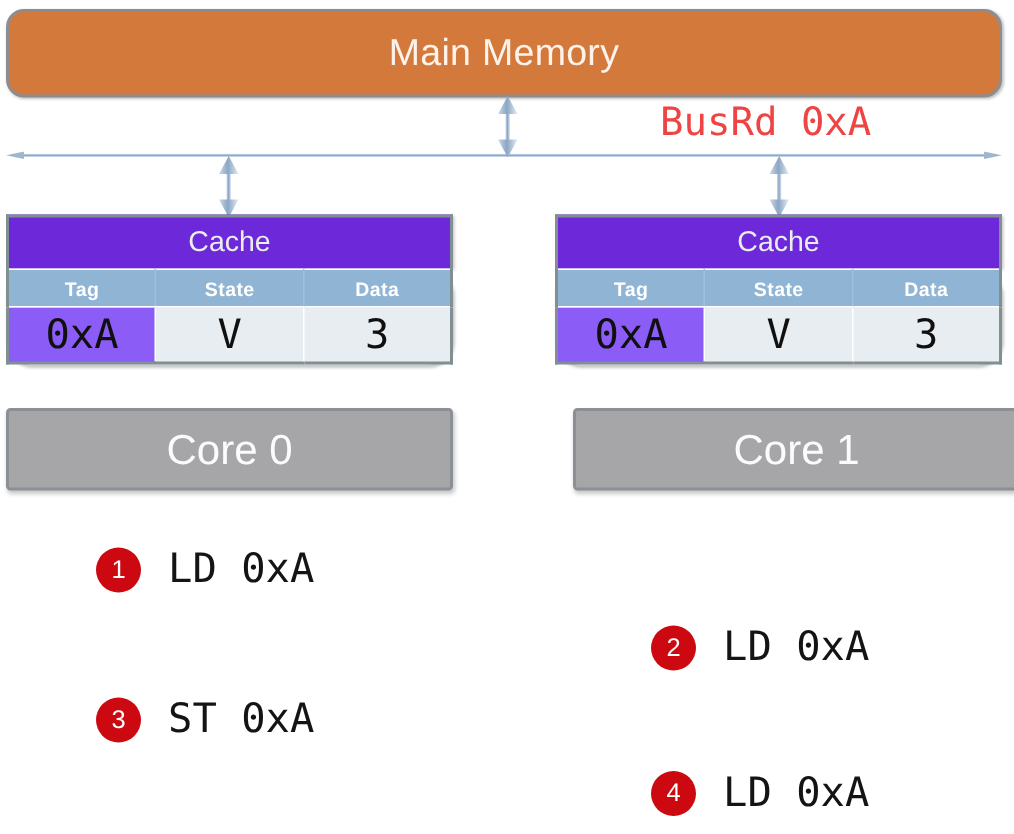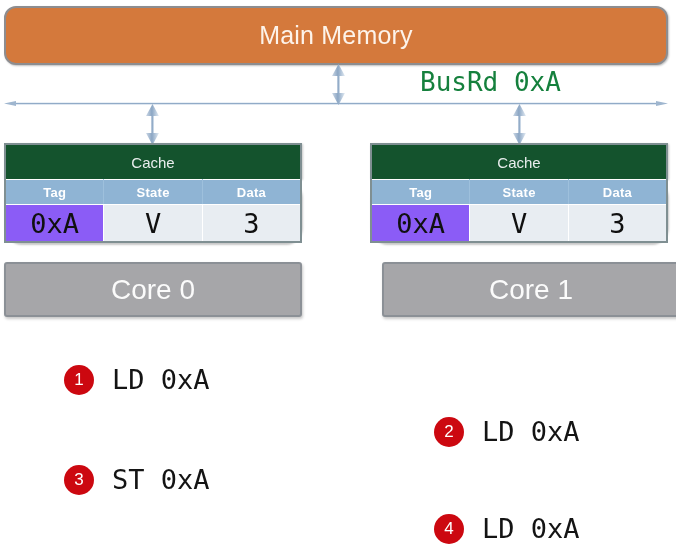--- a/index.html
+++ b/index.html
@@ -40,51 +40,51 @@
   
   .bus-line {
     position: absolute;
     left: 4px;
     top: 101px;
     width: 664px;
     height: 5px;
   }
   .bus-label {
     position: absolute;
-    left: 420px;
+    left: 440px;
     top: 67px;
     font-family: "DejaVu Sans Mono", "Liberation Mono", monospace;
     font-size: 26px;
-    color: #15803d;
+    color: #ef4444;
     white-space: pre;
   }
   .vconn {
     position: absolute;
   }
 
   
   .cache-block {
     position: absolute;
     width: 298px;
     top: 143px;
   }
   .cache-block.left  { left: 4px; }
   .cache-block.right { left: 370px; }
 
   .cache-header {
     height: 36px;
-    background: #14532d;
+    background: #6d28d9;
     border: 2px solid #7f8f92;
     border-bottom: none;
     box-sizing: border-box;
     display: flex;
     align-items: center;
     justify-content: center;
     color: #e9eeed;
-    font-size: 15px;
+    font-size: 19px;
     box-shadow: 1px 1px 2px rgba(0,0,0,0.22);
   }
 
   table.cache-table {
     border-collapse: collapse;
     width: 100%;
     table-layout: fixed;
     box-shadow: 1px 2px 2px rgba(0,0,0,0.22);
     border-radius: 17px;
   }
@@ -122,21 +122,21 @@
 
   td.val-red { color: #e00000; }
 
   .col-tag   { width: 33.4%; }
   .col-state { width: 33.3%; }
   .col-data  { width: 33.3%; }
 
   
   .core-block {
     position: absolute;
-    top: 262px;
+    top: 272px;
     width: 298px;
     height: 55px;
     box-sizing: border-box;
     background: #a6a6a9;
     border: 2px solid #8b9096;
     border-radius: 3px;
     display: flex;
     align-items: center;
     justify-content: center;
     color: #fbfbfb;

